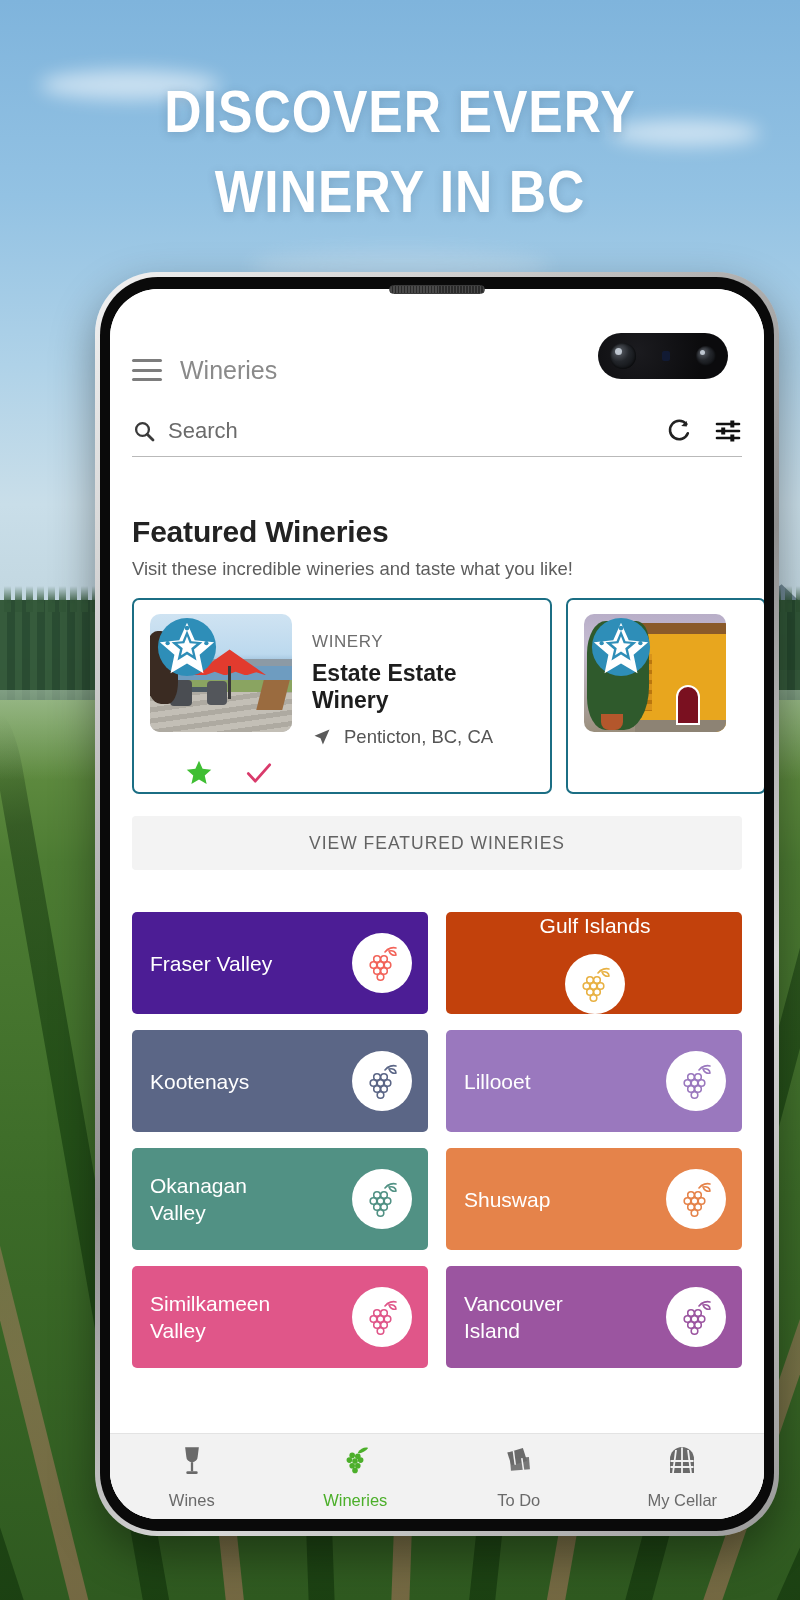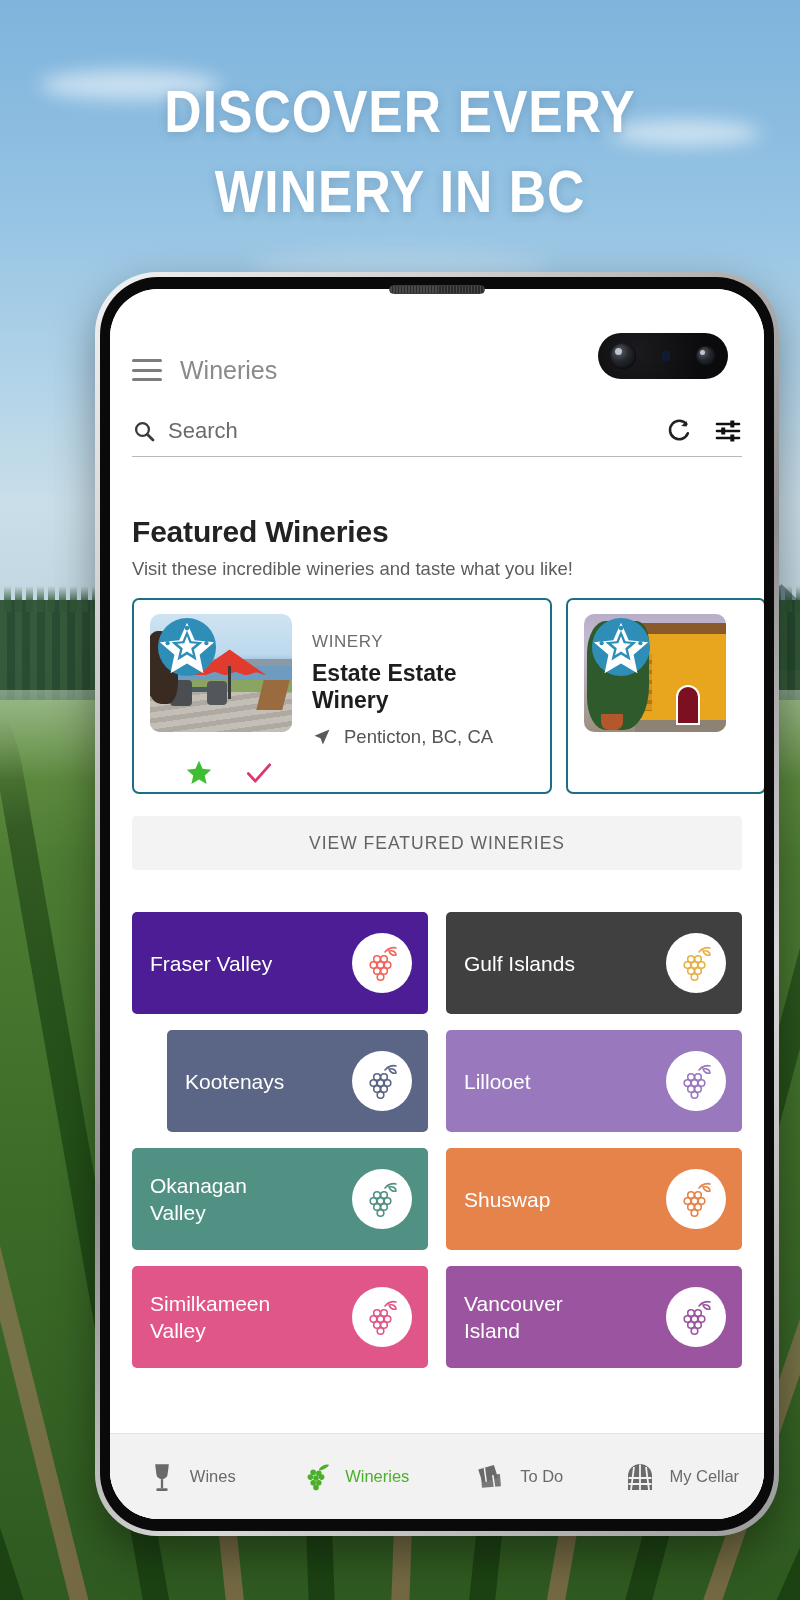--- a/index.html
+++ b/index.html
@@ -370,21 +370,21 @@
     left: 0; bottom: 0; width: 100%;
     height: 86px;
     background: #f2f2f2;
     border-top: 1px solid #e3e3e3;
     display: flex;
     align-items: center;
     z-index: 20;
   }
   .nav-item {
     flex: 1 1 0;
-    display: flex; flex-direction: row;
+    display: flex; flex-direction: column;
     align-items: center; justify-content: center;
     gap: 14px;
     color: #6a6a6a;
     font-size: 16.5px;
   }
   .nav-item.active { color: #4CAF2A; }
   .nav-ico { height: 34px; display:flex; align-items:flex-end; }
 </style>
 </head>
 <body>
@@ -576,39 +576,39 @@
                     <circle cx="11.5" cy="22" r="3.3"></circle>
                   <circle cx="18.5" cy="22" r="3.3"></circle>
                     <circle cx="25.5" cy="22" r="3.3"></circle>
                   <circle cx="15" cy="28" r="3.3"></circle>
                     <circle cx="22" cy="28" r="3.3"></circle>
                   <circle cx="18.5" cy="34" r="3.3"></circle>
                 </svg>
               </span>
             </div>
 
-            <div class="region" style="background:#404040;">
+            <div class="region" style="background:#c2410c;flex-direction:column;">
               <span class="region-label">Gulf Islands</span>
               <span class="grape-circle">
                 <svg width="40" height="40" viewBox="0 0 40 40" fill="none" stroke="#E8B143" stroke-width="1.6">
                   <path d="M23 9 C26 5 31 4 34 5" stroke-linecap="round"></path>
                   <path d="M27 8 C31 7 34 9 34 12 C31 13 28 11 27 8 Z"></path>
                   <circle cx="15" cy="16" r="3.3"></circle>
                     <circle cx="22" cy="16" r="3.3"></circle>
                   <circle cx="11.5" cy="22" r="3.3"></circle>
                     <circle cx="18.5" cy="22" r="3.3"></circle>
                   <circle cx="25.5" cy="22" r="3.3"></circle>
                     <circle cx="15" cy="28" r="3.3"></circle>
                   <circle cx="22" cy="28" r="3.3"></circle>
                     <circle cx="18.5" cy="34" r="3.3"></circle>
                 </svg>
               </span>
             </div>
 
-            <div class="region" style="background:#5B6686;margin-left:35px;">
+            <div class="region" style="background:#5B6686;">
               <span class="region-label">Kootenays</span>
               <span class="grape-circle">
                 <svg width="40" height="40" viewBox="0 0 40 40" fill="none" stroke="#5B6686" stroke-width="1.6">
                   <path d="M23 9 C26 5 31 4 34 5" stroke-linecap="round"></path>
                   <path d="M27 8 C31 7 34 9 34 12 C31 13 28 11 27 8 Z"></path>
                   <circle cx="15" cy="16" r="3.3"></circle>
                     <circle cx="22" cy="16" r="3.3"></circle>
                   <circle cx="11.5" cy="22" r="3.3"></circle>
                     <circle cx="18.5" cy="22" r="3.3"></circle>
                   <circle cx="25.5" cy="22" r="3.3"></circle>

